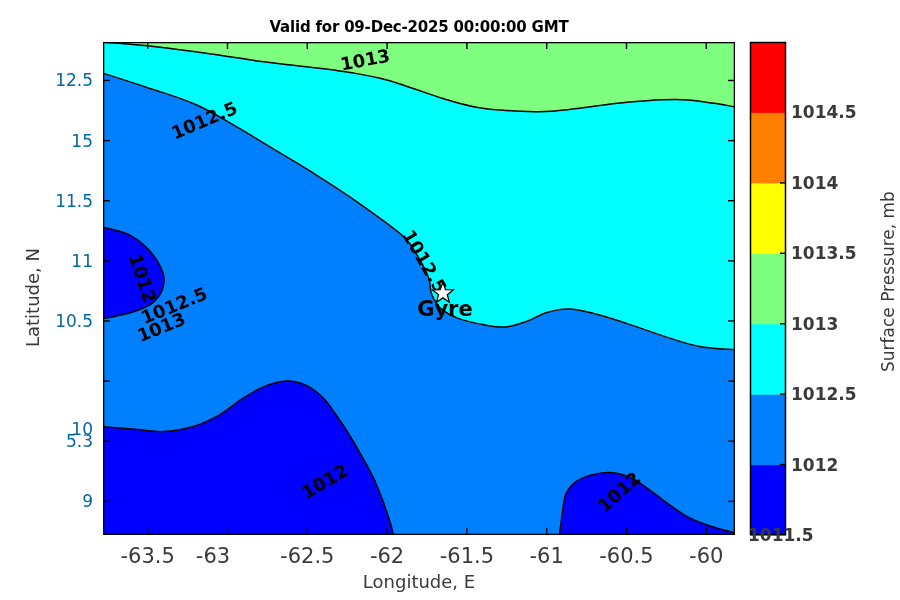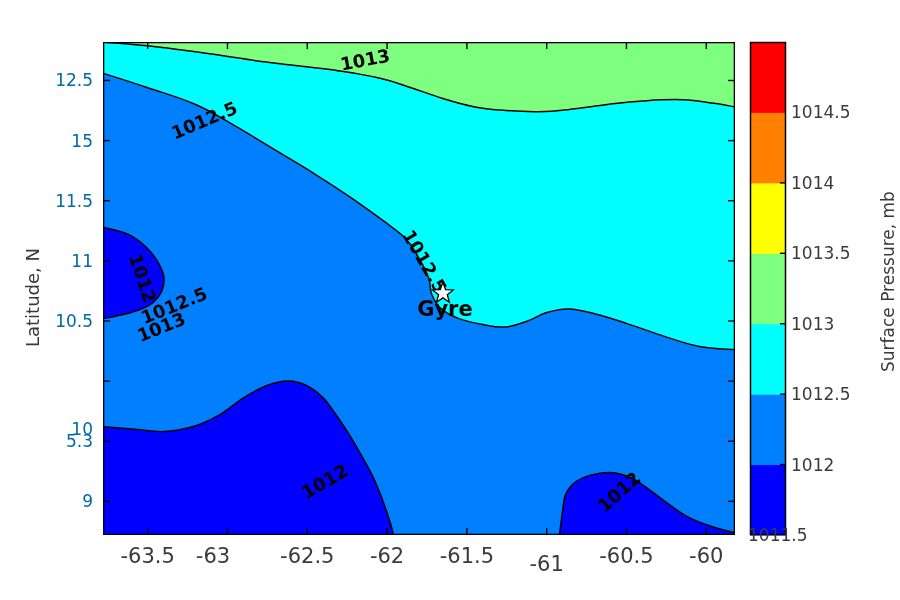--- a/index.html
+++ b/index.html
@@ -25,41 +25,42 @@
   }
   .ylabel{
     position:absolute;font-size:18px;color:#3a3a3a;
     transform-origin:0 0;transform:rotate(-90deg);white-space:nowrap;
   }
   .xlabel{
     position:absolute;font-size:18px;color:#3a3a3a;text-align:center;white-space:nowrap;
   }
   .cb-label{
     position:absolute;font-size:17px;color:#3a3a3a;
-    transform:translateY(-50%);white-space:nowrap;
+    transform:translateY(-50%);white-space:nowrap;font-weight:bold;
   }
   .cb-title{
     position:absolute;font-size:17px;color:#3a3a3a;
     transform-origin:0 0;transform:rotate(-90deg);white-space:nowrap;
   }
   svg{display:block;}
   .clabel{
     font-size:18px;font-weight:bold;fill:#000;
     font-family:"DejaVu Sans","Liberation Sans",sans-serif;
   }
   .marker-label{
     font-size:21px;font-weight:bold;fill:#000;
     font-family:"DejaVu Sans","Liberation Sans",sans-serif;
   }
 </style>
 </head>
 <body>
 
 <div id="root">
 
+  <div class="title">Valid for 09-Dec-2025 00:00:00 GMT</div>
 
   <div class="plotbox">
     <svg id="plot-svg" width="632" height="493" viewBox="0 0 632 493">
       <defs>
         <clipPath id="plotclip">
             <rect x="0" y="0" width="632" height="493"></rect>
           </clipPath>
       </defs>
       <g clip-path="url(#plotclip)" id="fills">
           <rect x="0" y="0" width="632" height="493" fill="#0080FF"></rect>
@@ -149,26 +150,27 @@
       <div class="ytick-label" style="top: 200.722px; width: 88px; left: 5px;">11.5</div>
       <div class="ytick-label" style="top: 140.6px; width: 88px; left: 5px;">15</div>
       <div class="ytick-label" style="top: 80.478px; width: 88px; left: 5px;">12.5</div>
     </div>
   <div id="xtick-labels">
       <div class="xtick-label" style="left: 147.687px; top: 544px;">-63.5</div>
       <div class="xtick-label" style="left: 213px; top: 544px;">-63</div>
       <div class="xtick-label" style="left: 307.283px; top: 544px;">-62.5</div>
       <div class="xtick-label" style="left: 387.081px; top: 544px;">-62</div>
       <div class="xtick-label" style="left: 466.879px; top: 544px;">-61.5</div>
-      <div class="xtick-label" style="left: 546.677px; top: 544px; margin-top: 8px;">-61</div>
+      <div class="xtick-label" style="left: 546.677px; top: 544px;">-61</div>
       <div class="xtick-label" style="left: 626.475px; top: 544px;">-60.5</div>
       <div class="xtick-label" style="left: 706.273px; top: 544px;">-60</div>
     </div>
 
   <div class="ylabel" id="ylabel" style="left: 22px; top: 346.5px;">Latitude, N</div>
+  <div class="xlabel" id="xlabel" style="left: 103px; width: 632px; top: 571px;">Longitude, E</div>
 
   <svg id="cbar" width="40" height="497" style="position:absolute;left:749px;top:40px;">
       <rect x="1" y="424.57142857142856" width="36" height="70.92857142857143" fill="#0000FF"></rect>
       <rect x="1" y="354.1428571428571" width="36" height="70.92857142857143" fill="#0080FF"></rect>
       <rect x="1" y="283.7142857142857" width="36" height="70.92857142857143" fill="#00FFFF"></rect>
       <rect x="1" y="213.28571428571428" width="36" height="70.92857142857143" fill="#7FFF7F"></rect>
       <rect x="1" y="142.85714285714283" width="36" height="70.92857142857143" fill="#FFFF00"></rect>
       <rect x="1" y="72.42857142857144" width="36" height="70.92857142857143" fill="#FF7F00"></rect>
       <rect x="1" y="2" width="36" height="70.92857142857143" fill="#FF0000"></rect>
       <rect x="1.5" y="2.5" width="35" height="492" fill="none" stroke="#000" stroke-width="1.5"></rect>

